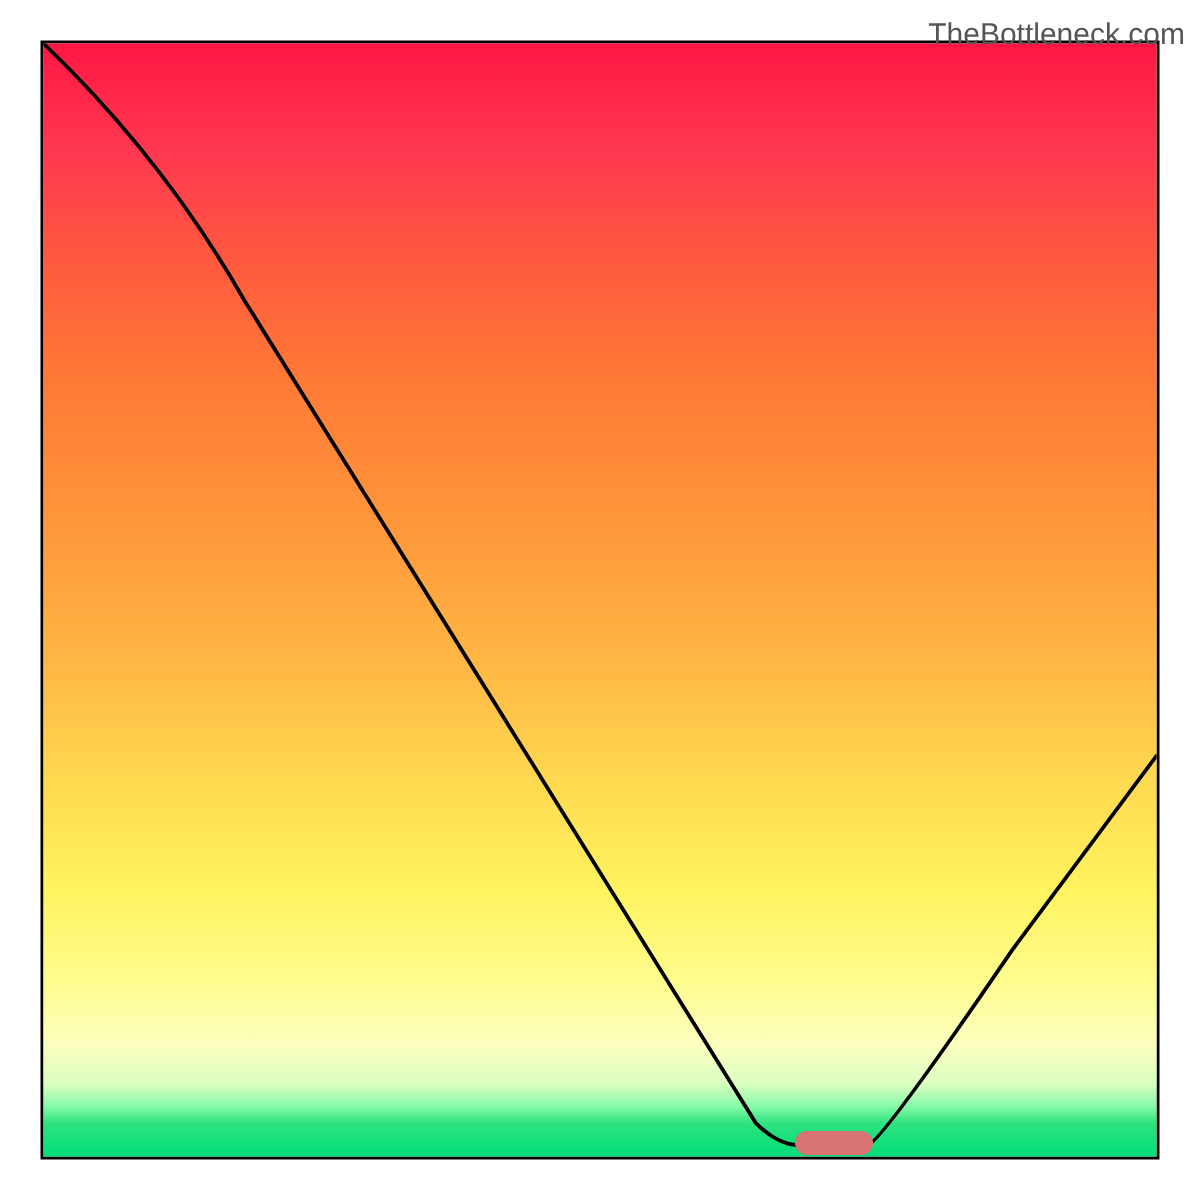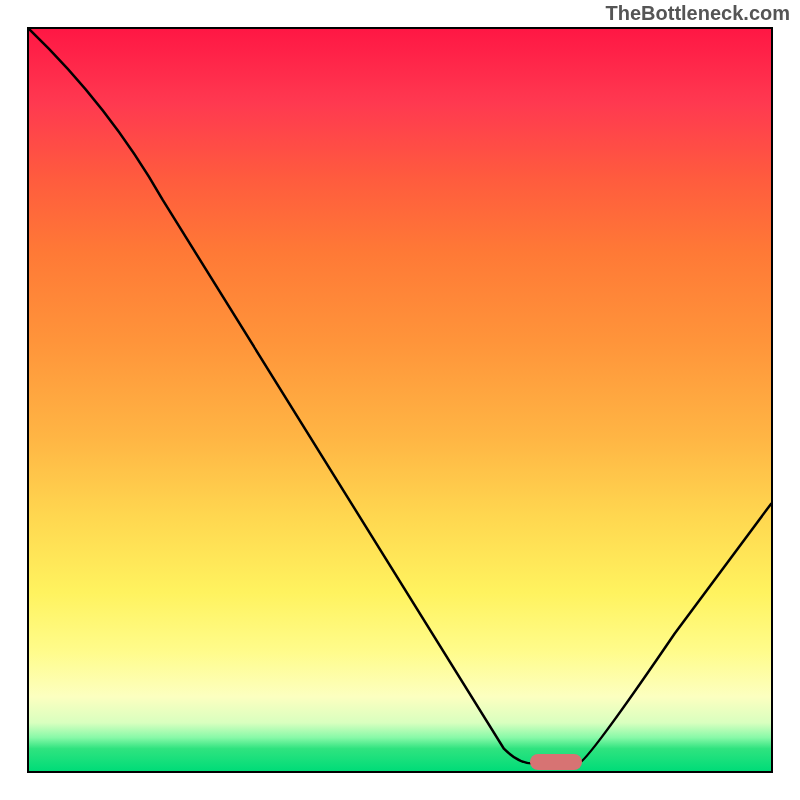--- a/index.html
+++ b/index.html
@@ -6,25 +6,25 @@
     margin: 0;
     padding: 0;
     width: 800px;
     height: 800px;
     background: #ffffff;
     font-family: Arial, sans-serif;
     position: relative;
   }
   .watermark {
     position: absolute;
-    top: 2px;
+    top: 12px;
     right: 10px;
     font-size: 20px;
     color: #555555;
-    font-weight: bold;
+    font-weight: normal;
     z-index: 10;
   }
   .chart-frame {
     position: absolute;
     top: 27px;
     left: 27px;
     width: 746px;
     height: 746px;
     border: 2px solid #000000;
     box-sizing: border-box;

